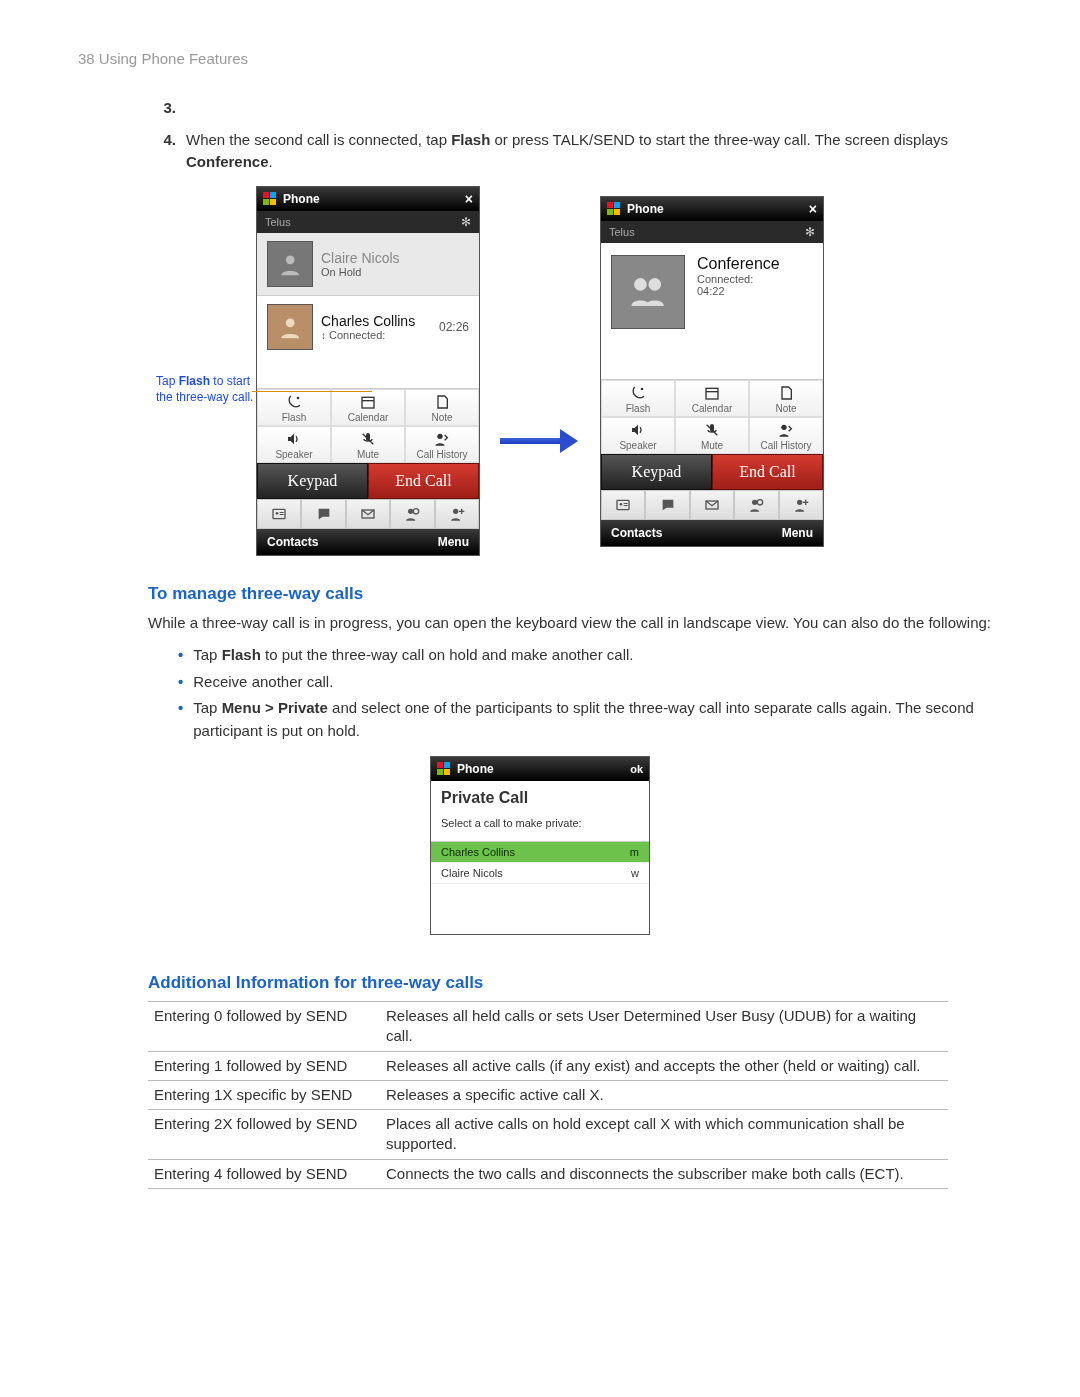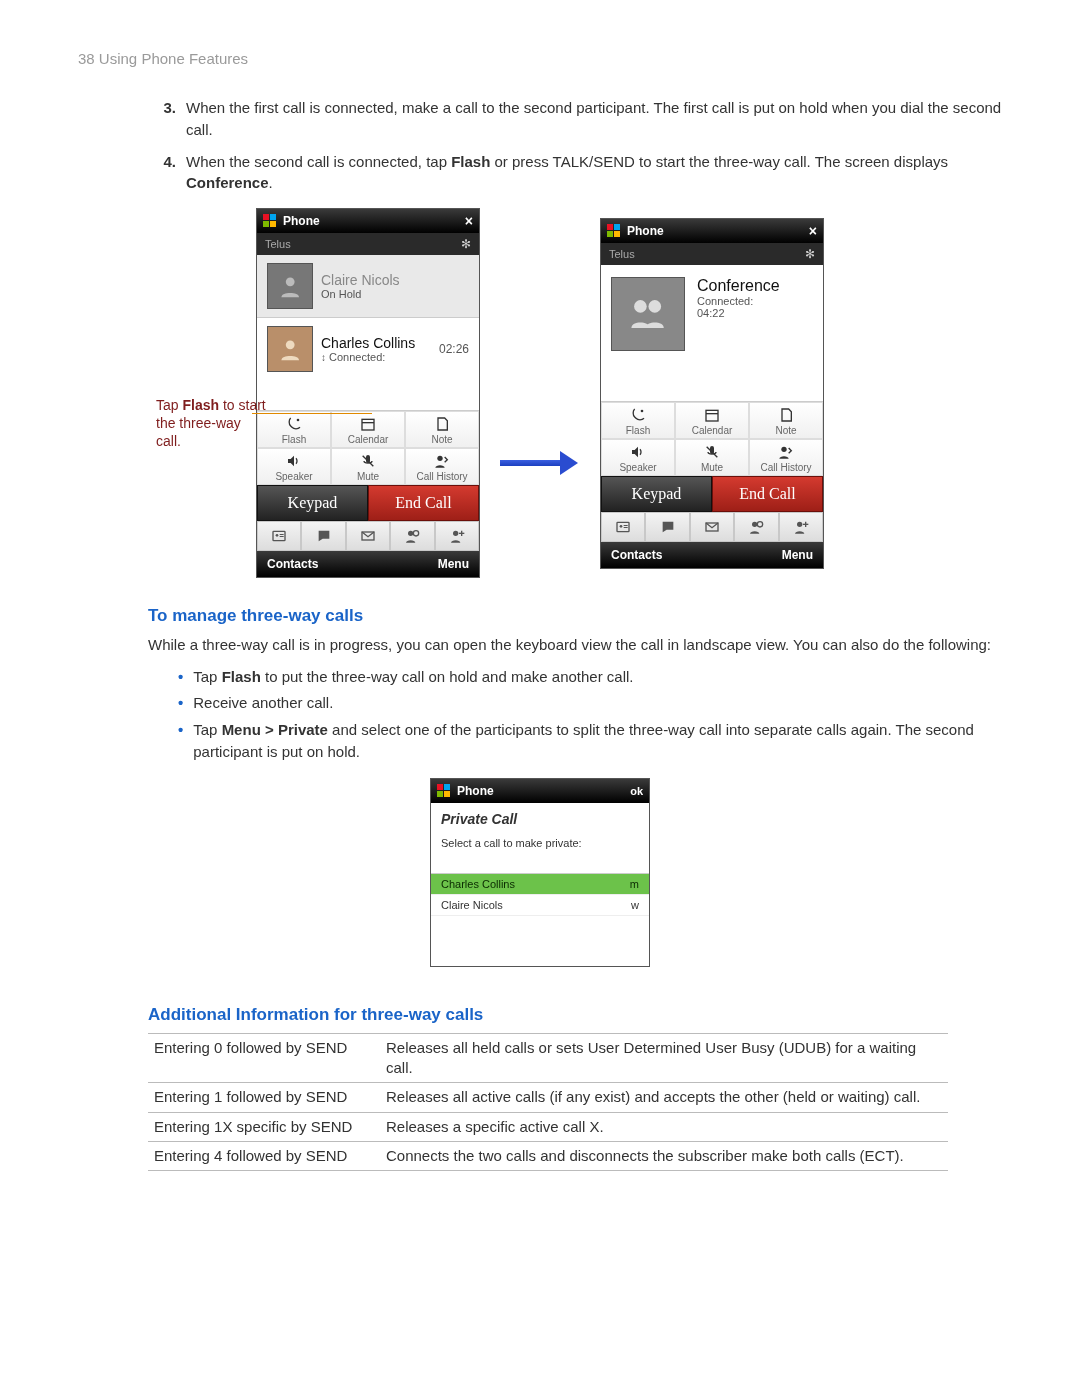--- a/index.html
+++ b/index.html
@@ -57,23 +57,23 @@
     justify-content: center;
     gap: 20px;
     margin: 14px 0 10px 0;
     position: relative;
   }
   .flash-callout {
     position: absolute;
     left: 78px;
     top: 188px;
     width: 110px;
-    font-size: 14px;
+    font-size: 12px;
     line-height: 1.3;
-    color: #7f1d1d;
+    color: #1d4ed8;
   }
   .flash-line {
     position: absolute;
     left: 174px;
     top: 205px;
     width: 120px;
     height: 0;
     border-top: 1px solid #e08a00;
   }
   .arrow-col { width: 80px; display:flex; justify-content:center; }
@@ -168,22 +168,22 @@
   }
   .iconrow svg { width:20px; height:16px; fill:#555; }
 
   .softbar {
     background:linear-gradient(#3a3a3a,#000); color:#fff; font-size:12px; font-weight:700;
     display:flex; justify-content:space-between; padding:6px 10px;
   }
 
   
   .phone.sm { width: 218px; margin: 10px auto; }
-  .pc-title { font-weight:700; font-size:14px; padding:8px 10px; background:#fff;font-style:italic; }
-  .pc-sub { font-size:11px; padding:2px 10px 24px 10px; color:#333; border-bottom:1px solid #ccc; }
+  .pc-title { font-weight:700; font-size:16px; padding:8px 10px; background:#fff; }
+  .pc-sub { font-size:11px; padding:2px 10px 12px 10px; color:#333; border-bottom:1px solid #ccc; }
   .pc-row { display:flex; justify-content:space-between; font-size:11px; padding:4px 10px; border-bottom:1px solid #eee; }
   .pc-row.sel { background:#6cc24a; color:#0a2a00; }
   .topbar .ok { font-size:11px; font-weight:700; }
 
   
   .info-table {
     margin: 6px 0 12px 70px;
     width: 800px;
     border-collapse: collapse;
     font-size: 15px;
@@ -204,21 +204,20 @@
 
   <div class="running-header">
     <span class="num">38</span>
     <span>Using Phone Features</span>
   </div>
 
   <div class="content">
 
     <div class="ol-item">
       <div class="num">3.</div>
-      <div class="txt">When the first call is connected, make a call to the second participant. The first call is put on hold when you dial the second call.</div>
     </div>
 
     <div class="ol-item">
       <div class="num">4.</div>
       <div class="txt">
         <span>When the second call is connected, tap </span><b>Flash</b><span> or press TALK/SEND to start the three-way call. The screen displays </span><b>Conference</b><span>.</span>
       </div>
     </div>
 
     <div class="screens-row">
@@ -608,20 +607,24 @@
           </tr>
       <tr>
             <td class="c1">Entering 1 followed by SEND</td>
             <td>Releases all active calls (if any exist) and accepts the other (held or waiting) call.</td>
           </tr>
       <tr>
             <td class="c1">Entering 1X specific by SEND</td>
             <td>Releases a specific active call X.</td>
           </tr>
       <tr>
+            <td class="c1">Entering 2X followed by SEND</td>
+            <td>Places all active calls on hold except call X with which communication shall be supported.</td>
+          </tr>
+      <tr>
             <td class="c1">Entering 4 followed by SEND</td>
             <td>Connects the two calls and disconnects the subscriber make both calls (ECT).</td>
           </tr>
     </tbody>
       </table>
 
   </div>
 </div>
 
 </body></html>

